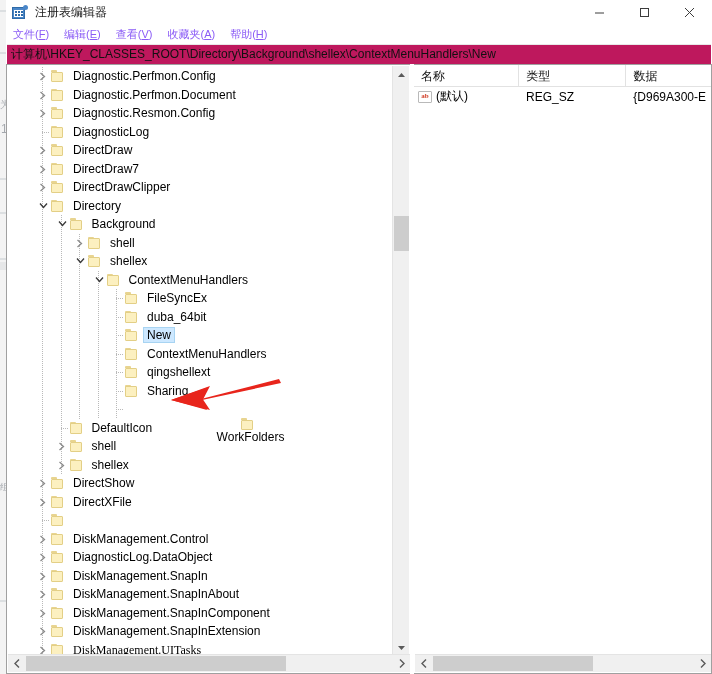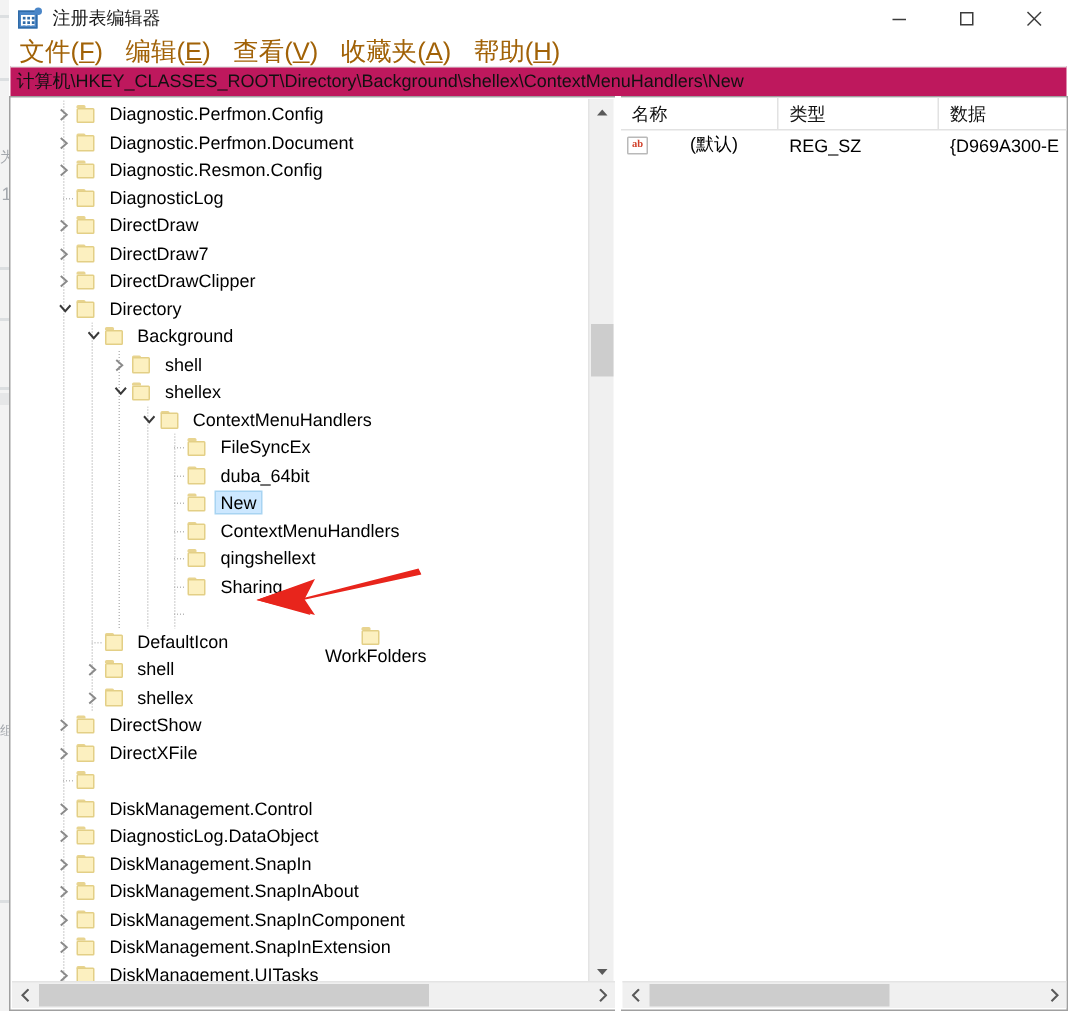--- a/index.html
+++ b/index.html
@@ -117,22 +117,22 @@
 
   
   #menubar {
     height: 19px;
     padding-left: 7px;
     display: flex;
     align-items: center;
     background: #ffffff;
   }
   .menu-item {
-    font-size: 17px;
-    color: #a16207;
+    font-size: 11px;
+    color: #8b5cf6;
     padding: 0 9px 0 0;
     margin-right: 6px;
     white-space: nowrap;
     cursor: default;
   }
   .menu-item .mn { text-decoration: underline; }
 
   
   #addressbar {
     height: 19px;
@@ -364,21 +364,20 @@
     height: 19px;
     align-items: center;
     cursor: default;
   }
   .vcell {
     font-size: 12px;
     color: #000000;
     box-sizing: border-box;
     white-space: nowrap;
     overflow: hidden;
-    gap: 24px;
   }
   .vcell.c0 { width: 112px; padding-left: 4px; display: flex; align-items: center; }
   .vcell.c1 { width: 114px; padding-left: 7px; }
   .vcell.c2 { width: 90px; padding-left: 7px; }
   .ab-icon {
     width: 14px; height: 12px;
     flex: 0 0 auto;
     margin-right: 4px;
     position: relative;
     background: #ffffff;
@@ -831,21 +830,21 @@
                 <svg width="7" height="9" viewBox="0 0 7 9">
                   <path d="M1.5 1 L5.5 4.5 L1.5 8" fill="none" stroke="#8a8a8a" stroke-width="1.3"></path>
                 </svg>
               </div>
               <div class="folder">
                 <div class="tab"></div>
                 <div class="main"></div>
               </div>
               <span class="node-label">DiskManagement.SnapInExtension</span>
             </div>
-            <div class="node" style="padding-left: 28px;">
+            <div class="node" style="padding-left: 28px; font-family: Liberation Serif, serif;">
               <div class="twisty">
                 <svg width="7" height="9" viewBox="0 0 7 9">
                   <path d="M1.5 1 L5.5 4.5 L1.5 8" fill="none" stroke="#8a8a8a" stroke-width="1.3"></path>
                 </svg>
               </div>
               <div class="folder">
                 <div class="tab"></div>
                 <div class="main"></div>
               </div>
               <span class="node-label">DiskManagement.UITasks</span>

